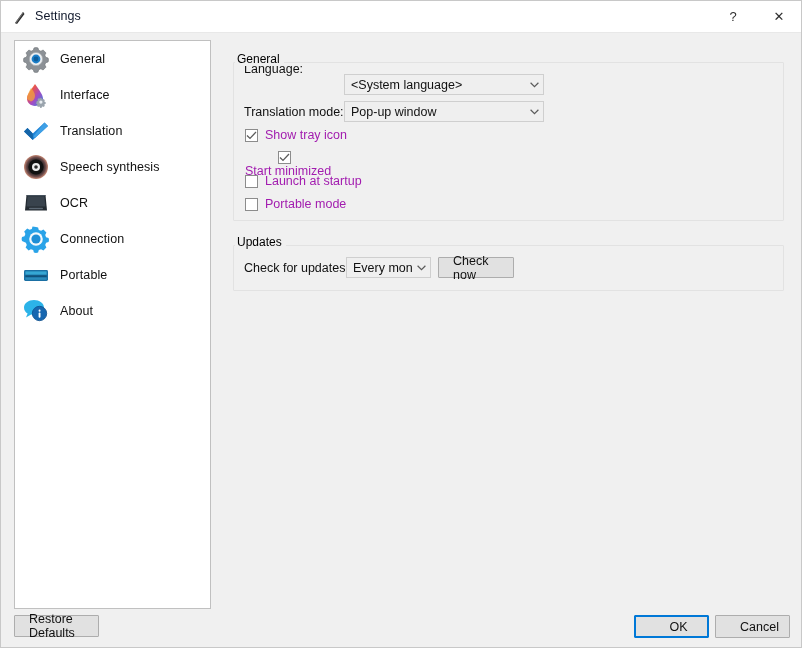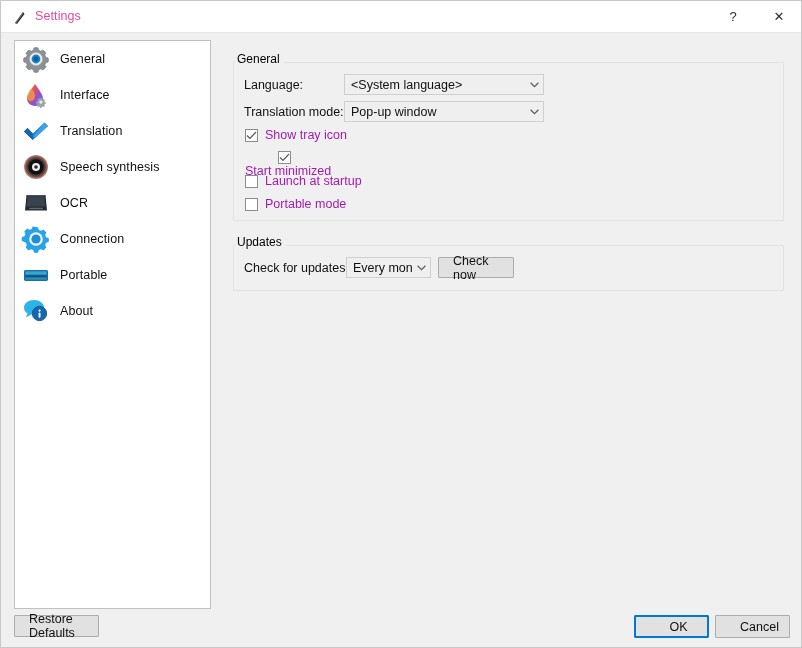--- a/index.html
+++ b/index.html
@@ -38,21 +38,21 @@
   }
   .title-icon {
     position: absolute;
     left: 11px; top: 9px;
     width: 16px; height: 16px;
   }
   .title-text {
     position: absolute;
     left: 34px; top: 8px;
     font-size: 12.5px;
-    color: #ec4899;
+    color: #0f172a;
     letter-spacing: .1px;
   }
   .win-btn {
     position: absolute;
     top: 0;
     height: 31px;
     width: 46px;
     display: flex;
     align-items: center;
     justify-content: center;
@@ -348,21 +348,21 @@
 
   </div>
 
   <div class="pane">
 
     <div class="groupbox" id="gb-general">
       <div class="gb-frame"></div>
       <div class="gb-title">General</div>
       <div class="gb-body">
 
-        <span class="field-label" style="left:11px; top:25px;">Language:</span>
+        <span class="field-label" style="left:11px; top:9px;">Language:</span>
         <div class="combo" style="left:111px; top:21px; width:200px;">
           <span class="combo-text">&lt;System language&gt;</span>
           <span class="combo-arrow">
             <svg width="9" height="6" viewBox="0 0 9 6">
                 <path d="M0.6 0.8 L4.5 4.6 L8.4 0.8" fill="none" stroke="#5a5a5a" stroke-width="1.2"></path>
               </svg>
           </span>
         </div>
 
         <span class="field-label" style="left:11px; top:52px;">Translation mode:</span>

